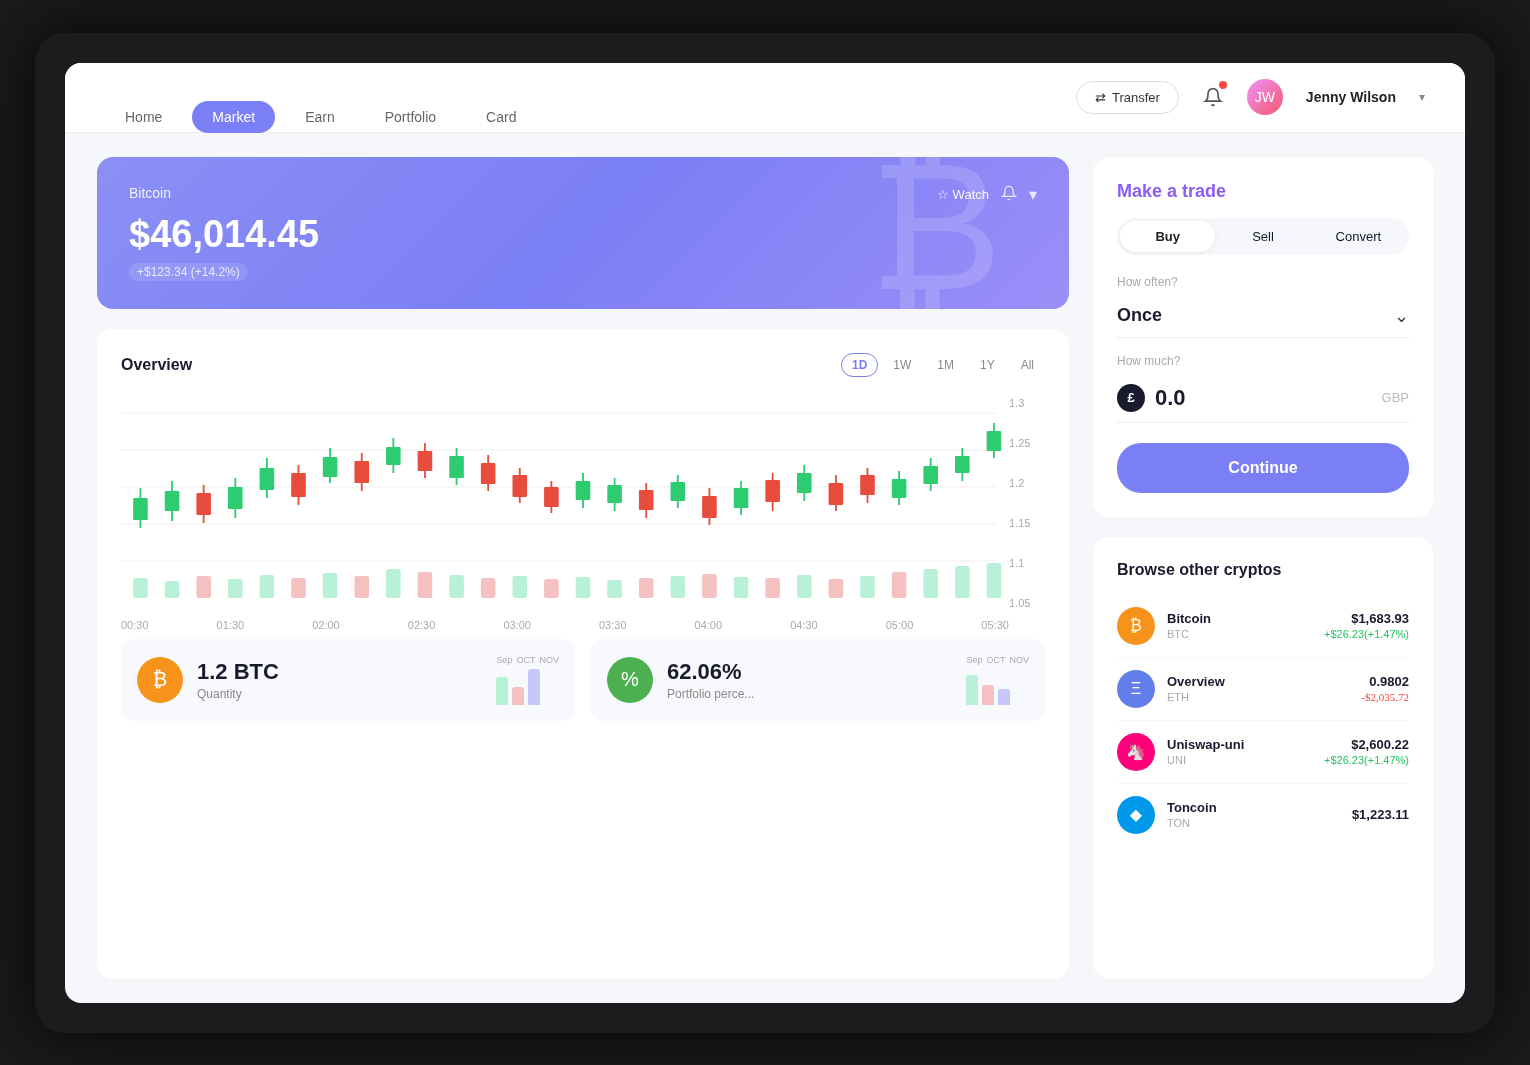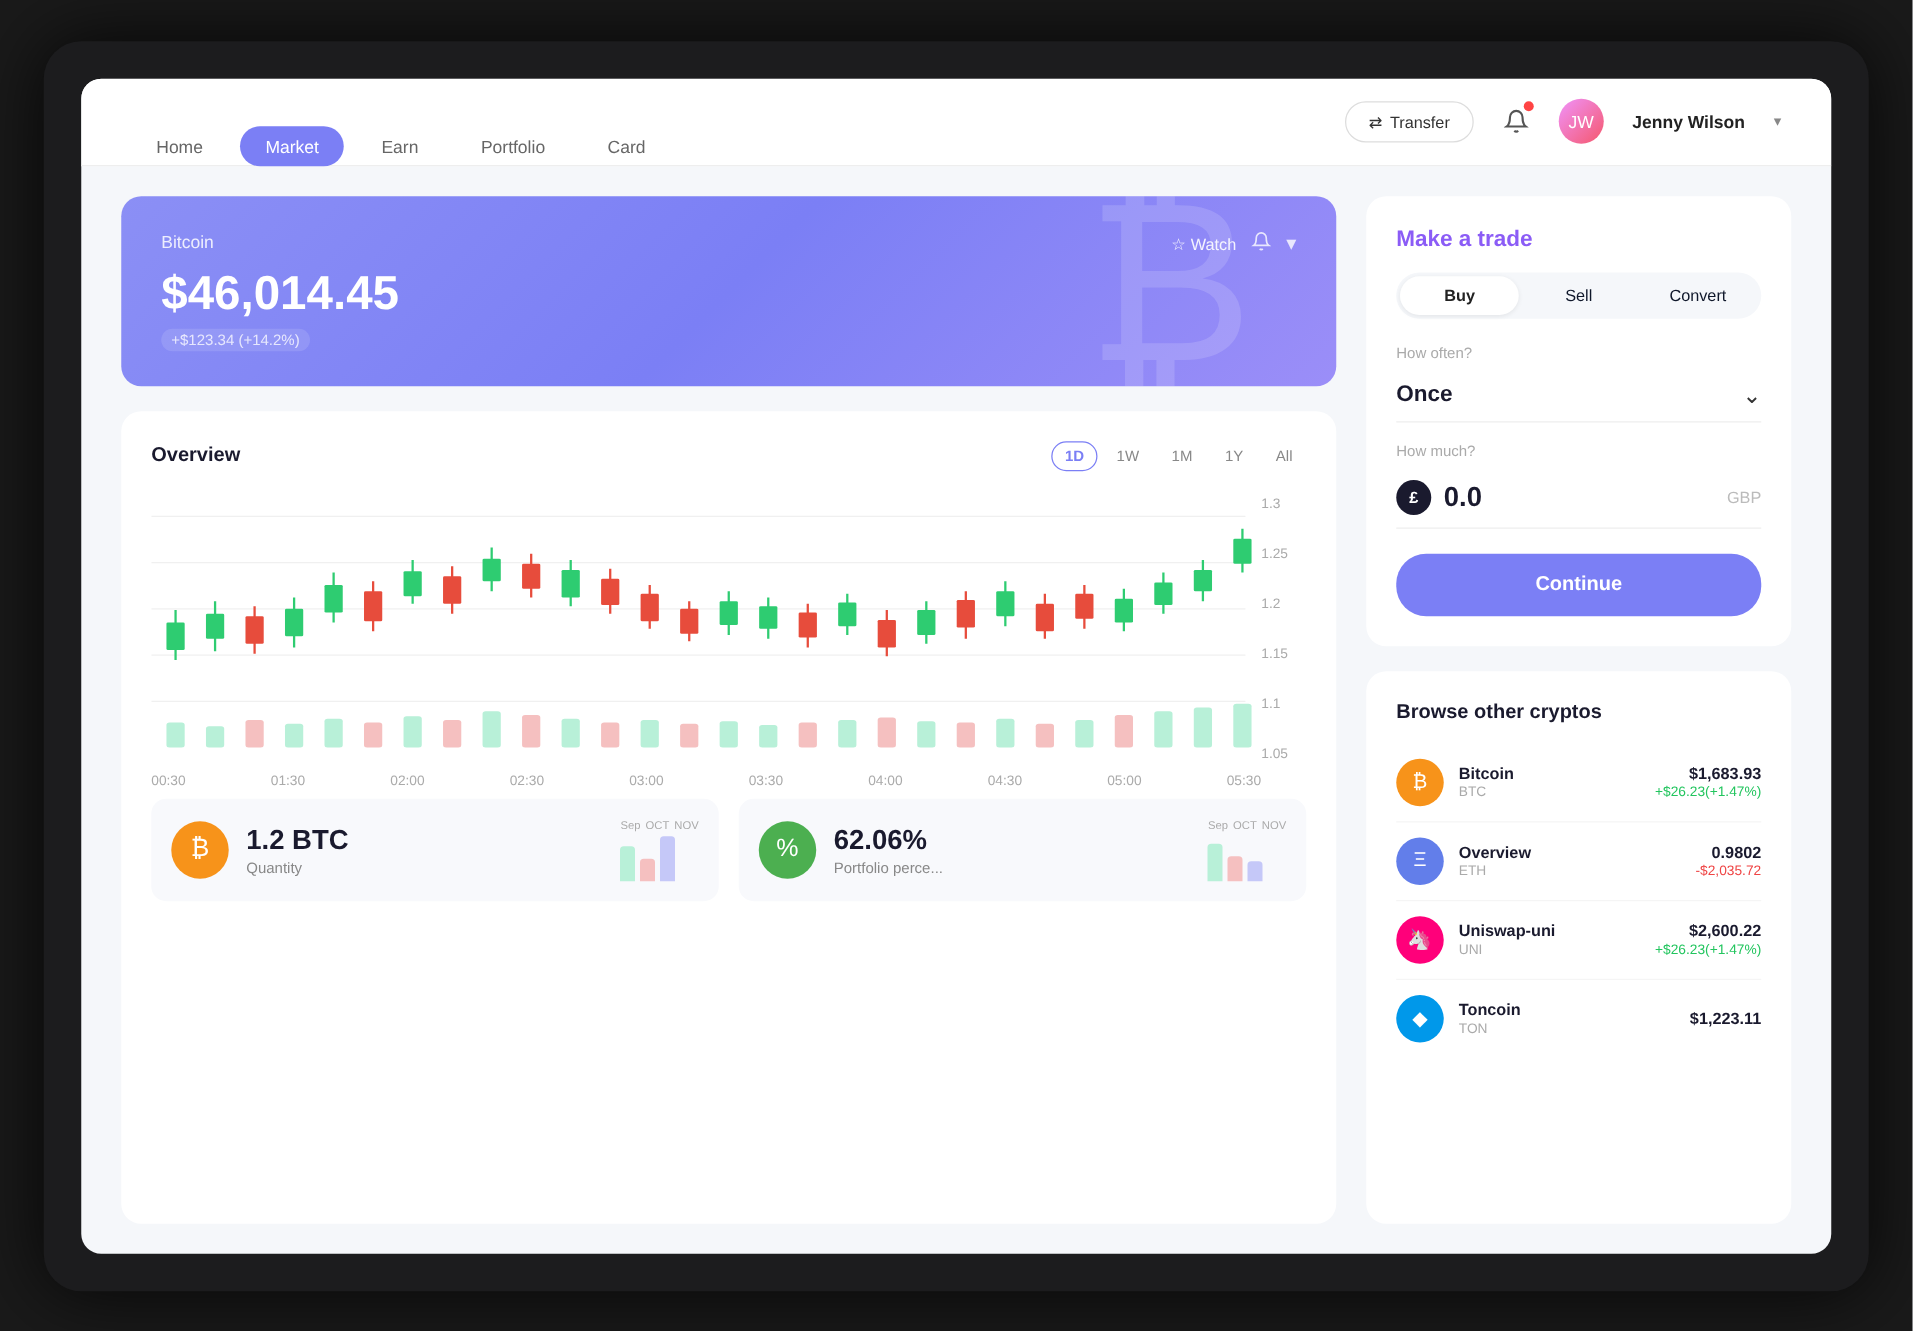--- a/index.html
+++ b/index.html
@@ -421,21 +421,21 @@
       color: #fff;
       flex-shrink: 0;
     }
     .crypto-info { flex: 1; }
     .crypto-name { font-size: 13px; font-weight: 600; color: #1a1a2e; }
     .crypto-symbol { font-size: 11px; color: #aaa; margin-top: 2px; }
     .crypto-price-wrap { text-align: right; }
     .crypto-price { font-size: 13px; font-weight: 600; color: #1a1a2e; }
     .crypto-change { font-size: 11px; margin-top: 2px; }
     .positive { color: #22c55e; }
-    .negative { color: #ef4444; }
+    .negative { color: #ef4444; font-family: Liberation Serif, serif; }
 
     
     .y-labels {
       position: absolute;
       right: 0;
       top: 0;
       height: 100%;
       display: flex;
       flex-direction: column;
       justify-content: space-between;

